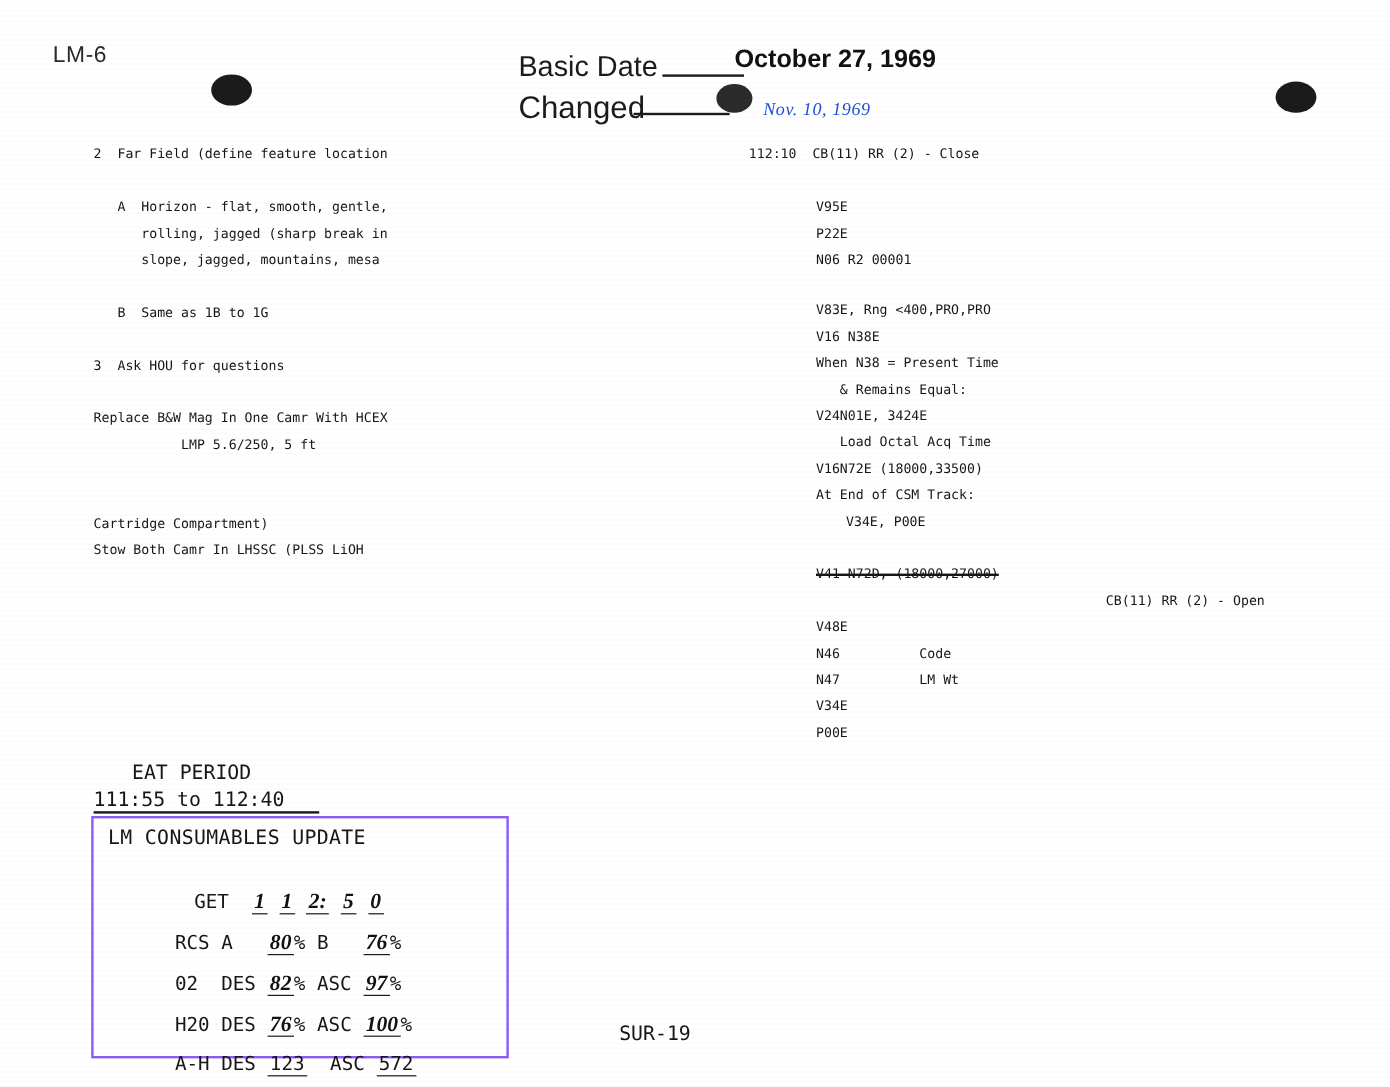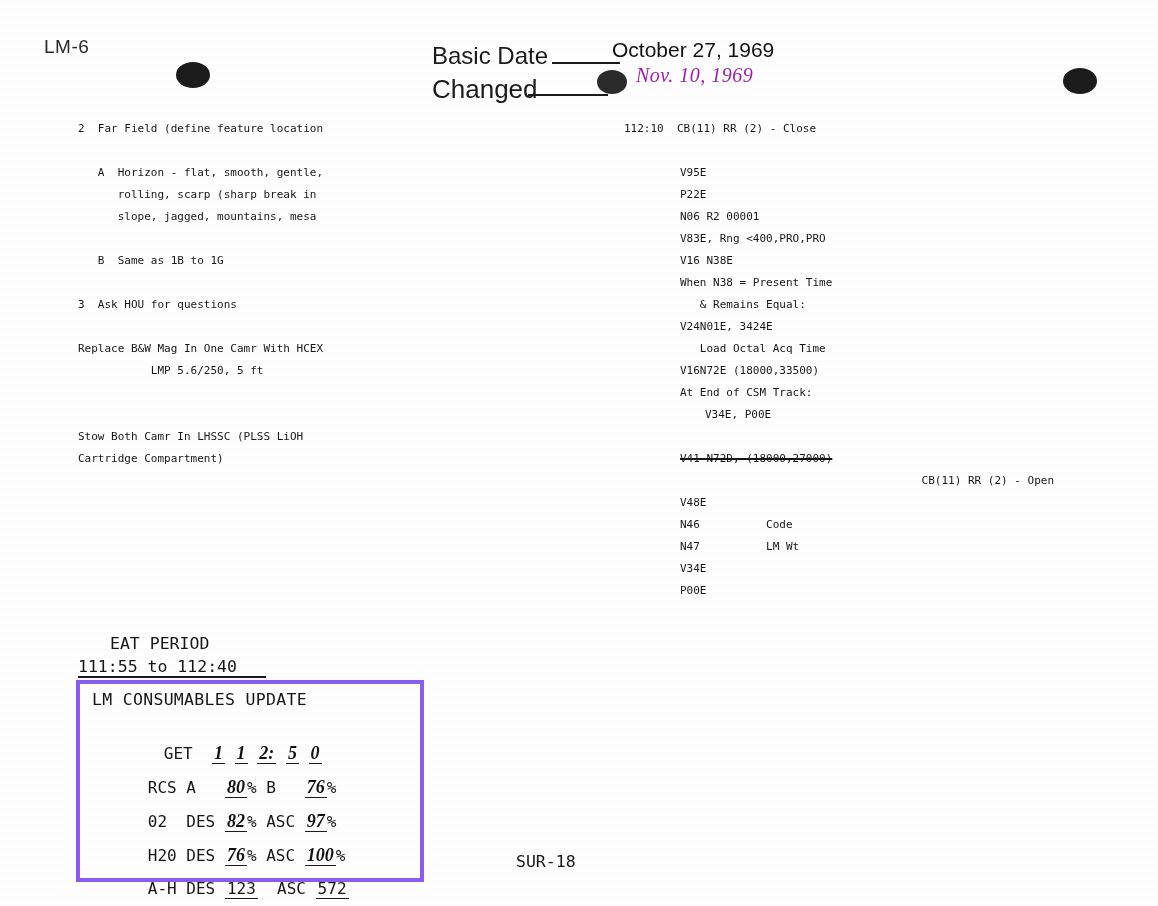--- a/index.html
+++ b/index.html
@@ -51,27 +51,27 @@
   .rule {
     position: absolute;
     height: 2px; background: #1b1b1b;
   }
   #basic-date-rule { left: 552px; top: 62px; width: 68px; }
   #changed-rule    { left: 528px; top: 94px; width: 80px; }
 
   #basic-date-value {
     left: 612px; top: 38px;
     font-family: "Liberation Sans", sans-serif;
-    font-size: 21px; color: #111;
+    font-size: 21px; color: #111; font-weight: bold;
   }
   #changed-value {
-    left: 636px; top: 64px;
+    left: 636px; top: 84px;
     font-family: "Liberation Serif", serif;
     font-style: italic;
-    font-size: 20px; color: #a21caf;
+    font-size: 15px; color: #1d4ed8;
     letter-spacing: 0.5px;
   }
 
   
   .col {
     position: absolute;
     font-family: "DejaVu Sans Mono", monospace;
     font-size: 11px;
     line-height: 22px;
     color: #161616;
@@ -96,21 +96,21 @@
     position: absolute;
     left: 78px; top: 676px; width: 188px; height: 2px;
     background: #1b1b1b;
   }
 
   
   #consumables-box {
     position: absolute;
     left: 76px; top: 680px;
     width: 348px; height: 202px;
-    border: 4px solid #8b5cf6;
+    border: 2px solid #8b5cf6;
     box-sizing: border-box;
     font-family: "DejaVu Sans Mono", monospace;
     font-size: 16px;
     color: #161616;
   }
   #consumables-title {
     position: absolute; left: 12px; top: 6px;
     font-size: 16.5px; letter-spacing: 0.3px;
   }
   .cons-row { position: absolute; left: 10px; white-space: pre; }
@@ -162,33 +162,33 @@
   <div class="abs" id="basic-date-value">October 27, 1969</div>
 
   <div class="abs" id="changed-label">Changed</div>
   <div class="rule" id="changed-rule"></div>
   <div class="abs" id="changed-value">Nov. 10, 1969</div>
 
   <div class="col" id="left-column">
     <div class="line">2  Far Field (define feature location</div>
     <div class="spacer"></div>
     <div class="line">   A  Horizon - flat, smooth, gentle,</div>
-    <div class="line">      rolling, scarp (sharp break in</div>
+    <div class="line">      rolling, jagged (sharp break in</div>
     <div class="line">      slope, jagged, mountains, mesa</div>
     <div class="spacer"></div>
     <div class="line">   B  Same as 1B to 1G</div>
     <div class="spacer"></div>
     <div class="line">3  Ask HOU for questions</div>
     <div class="spacer"></div>
     <div class="line">Replace B&amp;W Mag In One Camr With HCEX</div>
     <div class="line">           LMP 5.6/250, 5 ft</div>
     <div class="spacer"></div>
     <div class="spacer"></div>
+    <div class="line">Cartridge Compartment)</div>
     <div class="line">Stow Both Camr In LHSSC (PLSS LiOH</div>
-    <div class="line">Cartridge Compartment)</div>
   </div>
 
   <div id="eat-period">
     <div class="line">EAT PERIOD</div>
     <div class="line" style="margin-left:-32px;">111:55 to 112:40</div>
   </div>
   <div id="eat-underline"></div>
 
   <div id="consumables-box">
     <div id="consumables-title">LM CONSUMABLES UPDATE</div>
@@ -213,35 +213,35 @@
       <span>A-H</span><span> </span><span>DES</span><span> </span><span class="ul">123</span><span>  </span><span>ASC</span><span> </span><span class="ul">572</span>
     </div>
   </div>
 
   <div class="col" id="right-column">
     <div class="line"><span>112:10</span><span>  </span><span>CB(11) RR (2) - Close</span></div>
     <div class="spacer"></div>
     <div class="line" style="margin-left:56px;">V95E</div>
     <div class="line" style="margin-left:56px;">P22E</div>
     <div class="line" style="margin-left:56px;">N06 R2 00001</div>
-    <div class="line" style="margin-left:56px;">V83E, Rng &lt;400,PRO,PRO</div>
+    <div class="line" style="margin-left:56px;margin-top:20px;">V83E, Rng &lt;400,PRO,PRO</div>
     <div class="line" style="margin-left:56px;">V16 N38E</div>
     <div class="line" style="margin-left:56px;">When N38 = Present Time</div>
     <div class="line" style="margin-left:56px;">   &amp; Remains Equal:</div>
     <div class="line" style="margin-left:56px;">V24N01E, 3424E</div>
     <div class="line" style="margin-left:56px;">   Load Octal Acq Time</div>
     <div class="line" style="margin-left:56px;">V16N72E (18000,33500)</div>
     <div class="line" style="margin-left:56px;">At End of CSM Track:</div>
     <div class="line" style="margin-left:81px;">V34E, P00E</div>
     <div class="spacer"></div>
     <div class="line strike" style="margin-left:56px;">V41 N72D, (18000,27000)</div>
     <div class="line" style="margin-left:56px;text-align:right;">CB(11) RR (2) - Open</div>
     <div class="line" style="margin-left:56px;">V48E</div>
     <div class="line" style="margin-left:56px;">N46          Code</div>
     <div class="line" style="margin-left:56px;">N47          LM Wt</div>
     <div class="line" style="margin-left:56px;">V34E</div>
     <div class="line" style="margin-left:56px;">P00E</div>
   </div>
 
-  <div id="page-number">SUR-18</div>
+  <div id="page-number">SUR-19</div>
 
   <div id="grain"></div>
 </div>
 
 </body></html>

